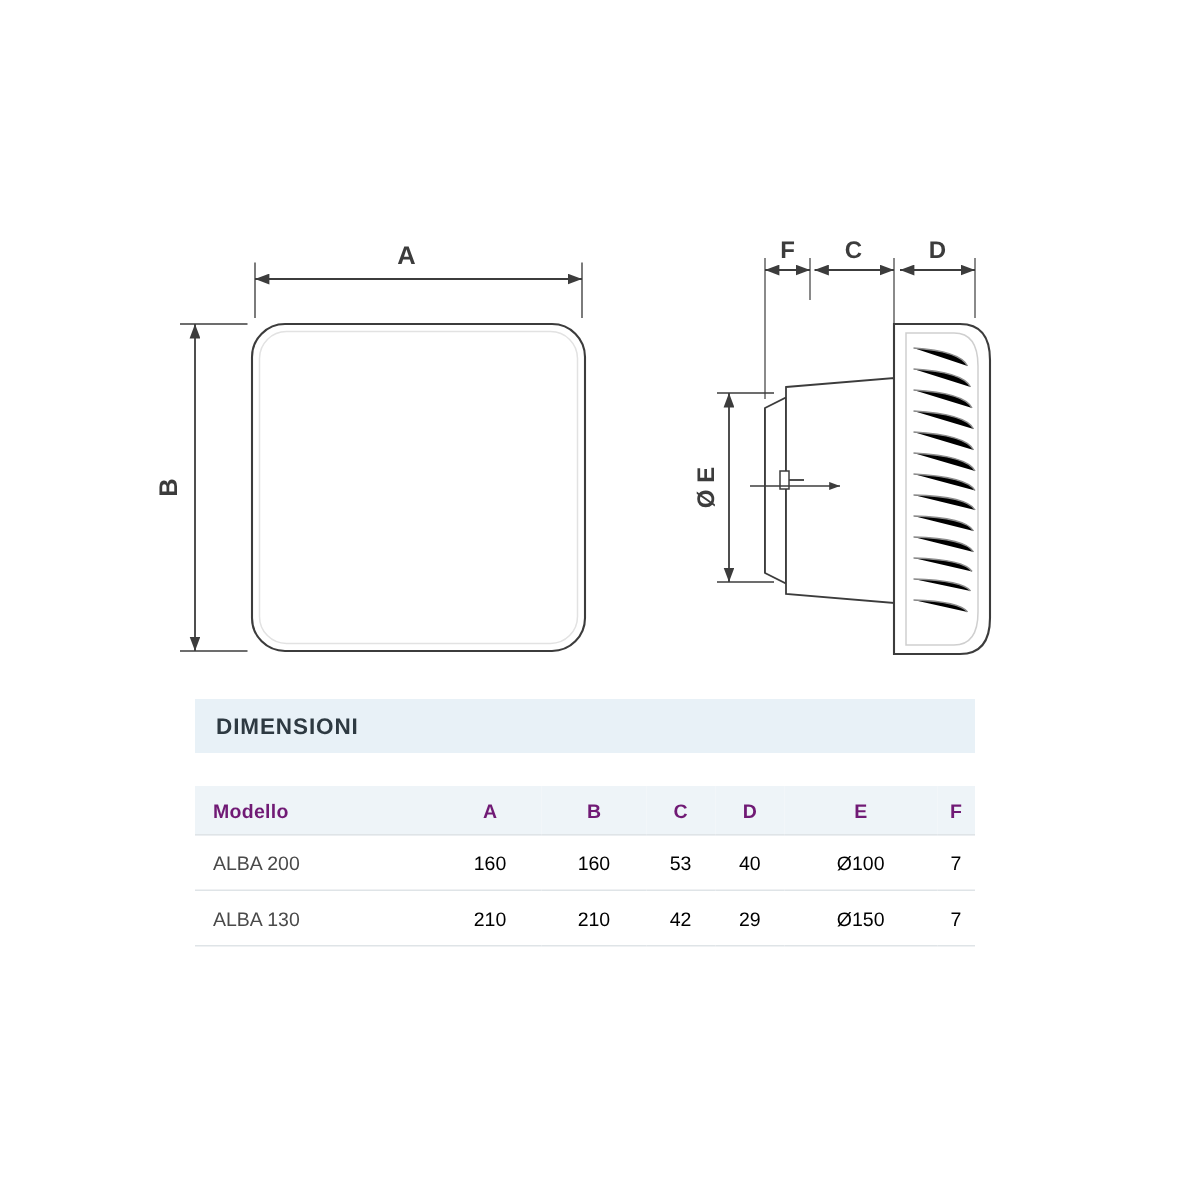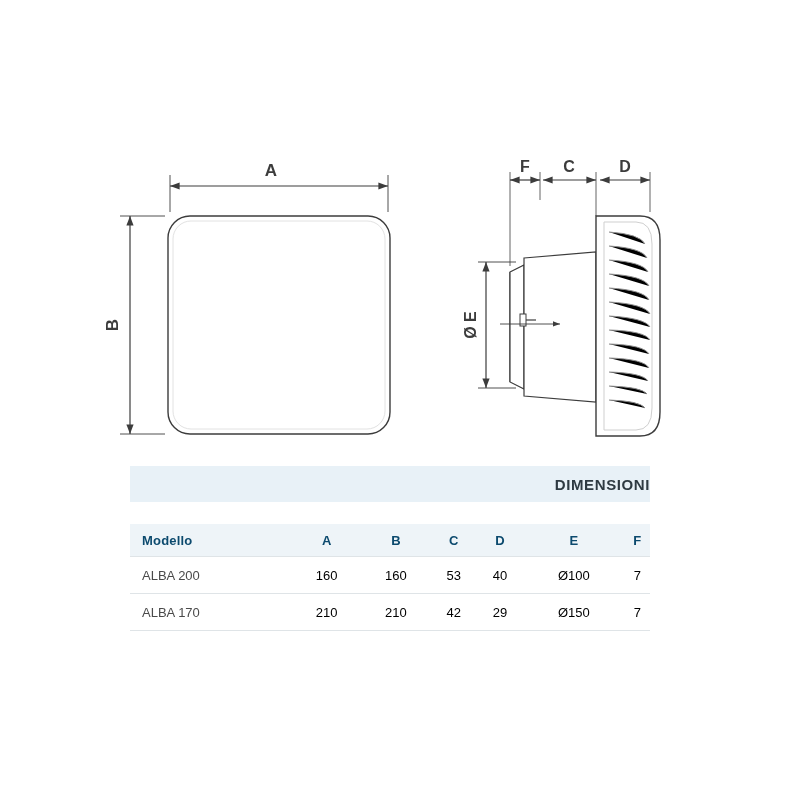--- a/index.html
+++ b/index.html
@@ -49,21 +49,20 @@
     width: 520px;
   }
 
   .table-title-bar {
     background: #e8f1f7;
     height: 36px;
     display: flex;
     align-items: center;
     padding-left: 14px;
     box-sizing: border-box;
-    justify-content: flex-end;
   }
   .table-title-bar .title {
     font-size: 15px;
     font-weight: bold;
     letter-spacing: 0.6px;
     color: #2e3a42;
   }
 
   table.dims {
     width: 100%;
@@ -74,21 +73,21 @@
     font-size: 13px;
     color: #000000;
     padding: 0;
     height: 36px;
     vertical-align: middle;
     text-align: center;
     border-bottom: 1px solid #dfe4e7;
   }
   table.dims thead th {
     font-weight: bold;
-    color: #0c4a6e;
+    color: #701a75;
     background: #eef4f8;
     height: 32px;
   }
   table.dims th.col-model, table.dims td.col-model {
     text-align: left;
     padding-left: 12px;
     width: 150px;
   }
   table.dims thead th.col-model {
     letter-spacing: 0.2px;
@@ -211,21 +210,21 @@
       <tr>
         <td class="col-model">ALBA 200</td>
         <td>160</td>
         <td>160</td>
         <td>53</td>
         <td>40</td>
         <td>Ø100</td>
         <td>7</td>
       </tr>
       <tr>
-        <td class="col-model">ALBA 170</td>
+        <td class="col-model">ALBA 130</td>
         <td>210</td>
         <td>210</td>
         <td>42</td>
         <td>29</td>
         <td>Ø150</td>
         <td>7</td>
       </tr>
     </tbody>
   </table>
 </div>

